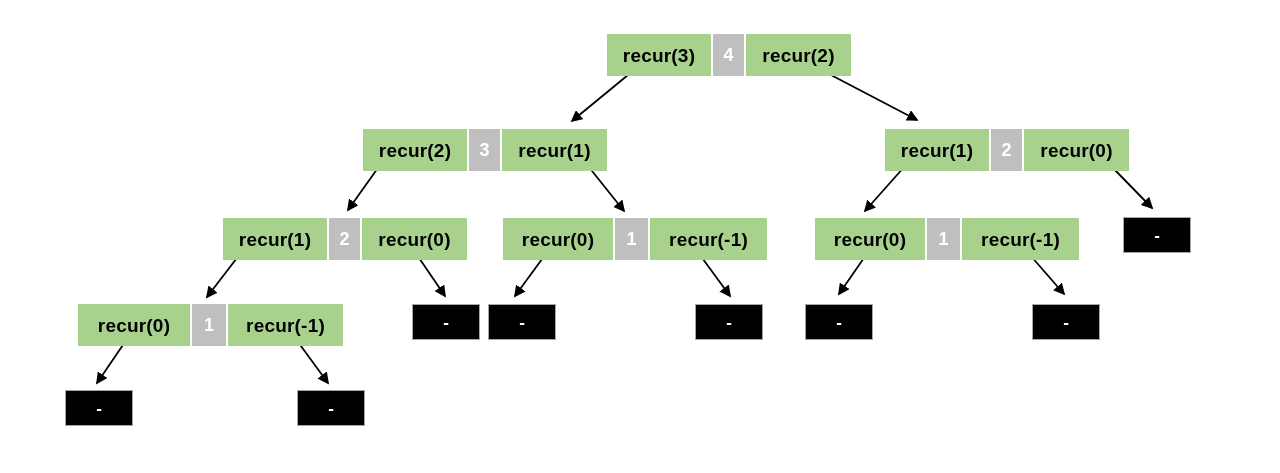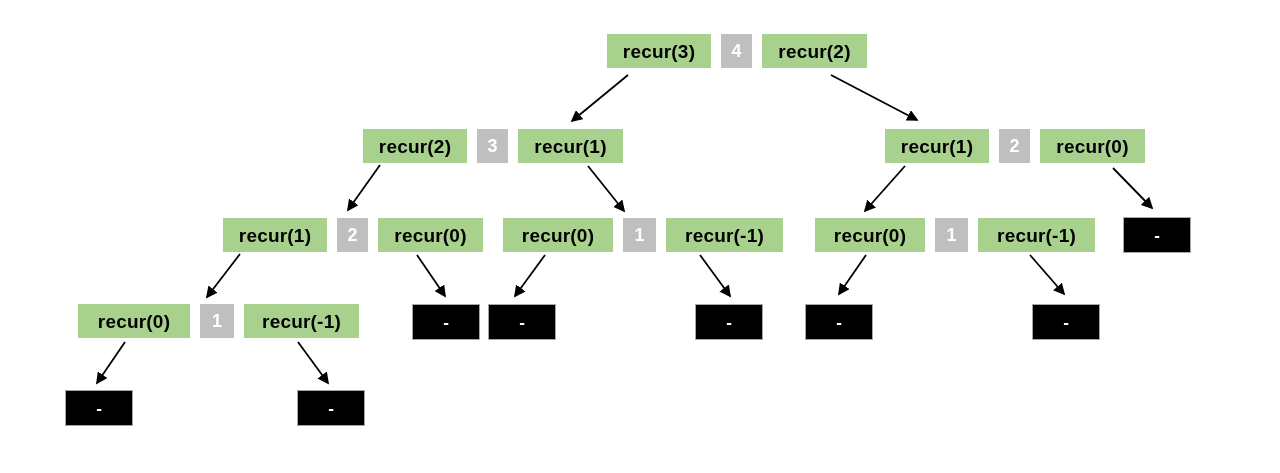--- a/index.html
+++ b/index.html
@@ -11,22 +11,22 @@
   #stage {
     position: relative;
     width: 1280px;
     height: 473px;
     background: #ffffff;
     overflow: hidden;
   }
   .node {
     position: absolute;
     display: flex;
-    gap: 10px;
-    height: 34px;
+    gap: 2px;
+    height: 42px;
   }
   .cell {
     display: flex;
     align-items: center;
     justify-content: center;
     font-weight: bold;
     font-size: 19px;
     line-height: 1;
     box-sizing: border-box;
     letter-spacing: 0.2px;

